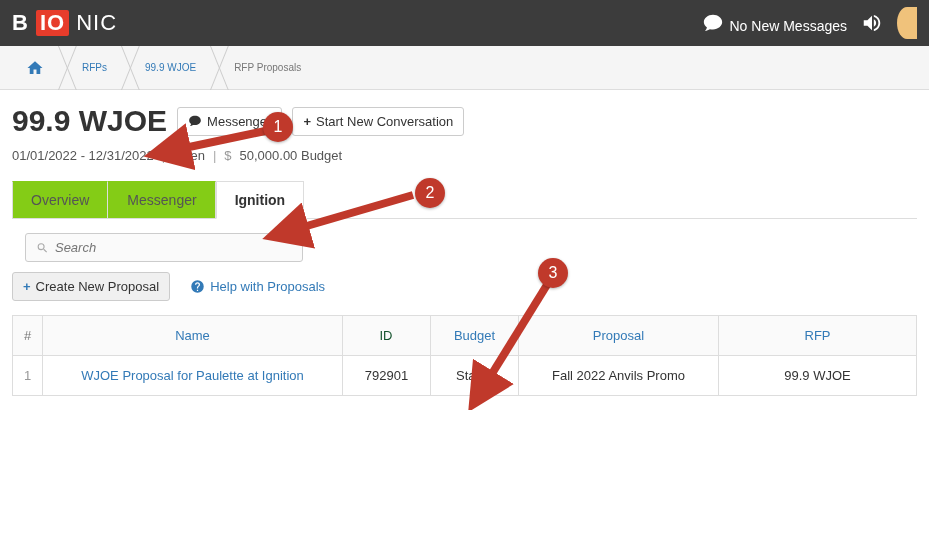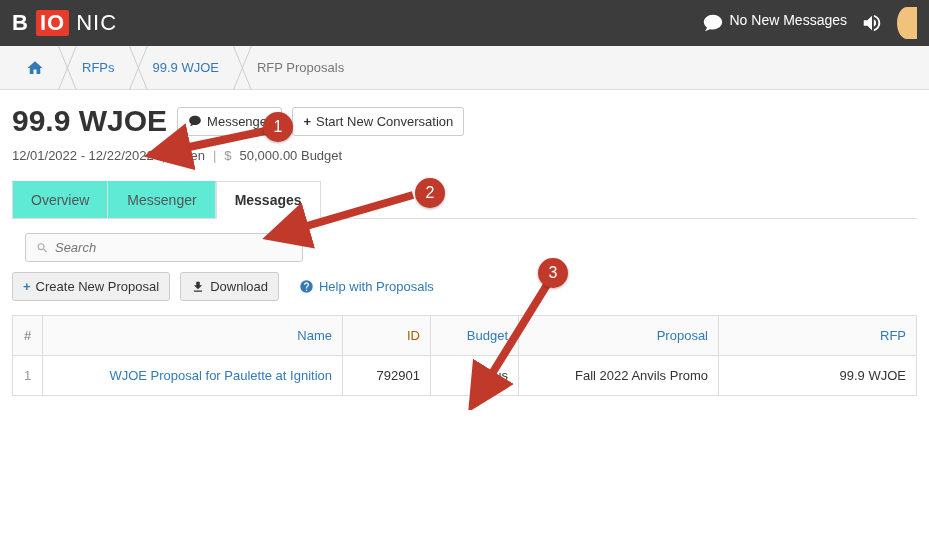--- a/index.html
+++ b/index.html
@@ -4,66 +4,66 @@
 <style>
   * { box-sizing: border-box; margin: 0; padding: 0; }
   body { font-family: "Helvetica Neue", Helvetica, Arial, sans-serif; font-size: 14px; color: #333; background: #fff; width: 929px; }
 
   
   .topbar { background: #3c3c3c; height: 46px; display: flex; align-items: center; padding: 0 12px; justify-content: space-between; }
   .logo { font-size: 22px; font-weight: 300; color: #fff; letter-spacing: 1px; display: flex; align-items: center;}
   .logo .b { font-weight: 700; }
   .logo .io { background: #e73c2b; color: #fff; padding: 0 4px; font-weight: 700; margin: 0 7px; border-radius: 2px;}
   .topbar-right { display: flex; align-items: center; gap: 14px; color: #fff; }
-  .msg-wrap { display: flex; align-items: flex-start; gap: 6px; font-size: 14px; cursor: pointer;}
+  .msg-wrap { display: flex; align-items: flex-end; gap: 6px; font-size: 14px; cursor: pointer;}
   .avatar { width: 20px; height: 32px; border-radius: 50% 0 0 50%; background: #f0c27b; overflow: hidden; position: relative;}
 
   
   .crumb-bar { background: #f5f5f5; border-bottom: 1px solid #ddd; padding: 0 12px; height: 44px; display: flex; align-items: center; }
-  .crumb-item { display: flex; align-items: center; color: #337ab7; font-size: 13px; padding: 0 14px; position: relative; cursor: pointer;}
+  .crumb-item { display: flex; align-items: center; color: #337ab7; font-size: 10px; padding: 0 14px; position: relative; cursor: pointer;}
   .crumb-item.current { color: #777; cursor: default;}
   .crumb-sep { color: #ccc; position: relative; width: 10px; height: 44px;}
   .crumb-sep::before { content:""; position:absolute; left:0; top:0; border-left:1px solid #ccc; height:100%; transform: skewX(22deg); transform-origin: top;}
   .crumb-sep::after { content:""; position:absolute; left:0; bottom:0; border-left:1px solid #ccc; height:100%; transform: skewX(-22deg); transform-origin: bottom;}
   .home-icon svg { width:18px; height:18px; fill:#337ab7;}
 
   
   .page { padding: 14px 12px; }
   .title-row { display: flex; align-items: center; gap: 10px; margin-bottom: 10px;}
   h1 { font-size: 30px; font-weight: 700; }
   .btn { background: #fff; border: 1px solid #ccc; border-radius: 3px; padding: 6px 10px; font-size: 13px; display: inline-flex; align-items: center; gap: 5px; cursor: pointer; color:#333;}
   .meta { color: #555; font-size: 13px; display: flex; align-items: center; gap: 8px; margin-bottom: 18px;}
   .meta .sep { color:#aaa;}
   .dollar { color:#999;}
 
   
   .tabs { display: flex; border-bottom: 1px solid #ddd; margin-bottom: 14px;}
-  .tab { padding: 10px 18px; font-size: 14px; color: #555; cursor: pointer; border: 1px solid transparent; border-bottom: none; background:#5eead4; margin-right:0; border-right:1px solid #ddd;}
+  .tab { padding: 10px 18px; font-size: 14px; color: #555; cursor: pointer; border: 1px solid transparent; border-bottom: none; background:#84cc16; margin-right:0; border-right:1px solid #ddd;}
   .tab.active { background: #fff; border-color: #ddd; border-bottom: 1px solid #fff; margin-bottom: -1px; font-weight: 600; color:#333;}
   .tabs .tab:first-child { border-left:1px solid #ddd;}
 
   
   .toolbar { display:flex; gap:10px; margin-bottom:10px;padding-left:13px;}
   .search-box { flex: 0 0 278px; display:flex; align-items:center; border:1px solid #ccc; border-radius:3px; padding: 6px 10px; color:#999; background:#fafafa;}
   .search-box input { border:none; outline:none; background:transparent; font-size:13px; width:100%; color:#555; font-style:italic;}
   .search-box svg { width:14px; height:14px; fill:#aaa; margin-right:6px;}
   .dropdown { border:1px solid #ccc; border-radius:3px; padding:6px 10px; display:flex; align-items:center; gap:6px; font-size:13px; cursor:pointer;}
   .caret { border-top:4px solid #777; border-left:4px solid transparent; border-right:4px solid transparent; margin-left:4px;}
 
   
   .toolbar2 { display:flex; gap:10px; align-items:center; margin-bottom:14px;}
   .btn.primary-light { background:#f0f0f0;}
   .help-link { color:#337ab7; display:flex; align-items:center; gap:5px; font-size:13px; cursor:pointer; margin-left:10px;}
   .help-link svg { width:15px; height:15px; fill:#337ab7;}
 
   
   table { width:100%; border-collapse: collapse; font-size:13px;}
-  th, td { border:1px solid #ddd; padding: 12px 10px; text-align:right; vertical-align:middle;}
+  th, td { border:1px solid #ddd; padding: 12px 10px; text-align:center; vertical-align:middle;}
   th { background:#fafafa; color:#337ab7; font-weight:400; cursor:pointer;}
-  th.nolink { color:#a16207; cursor:default;padding-left:9px;}
+  th.nolink { color:#14532d; cursor:default;padding-left:9px;}
   td.row-num { color:#999; text-align:center; width:30px;}
   th.row-num-h { color:#777; text-align:center; width:30px; cursor:default;}
   td a { color:#337ab7; text-decoration:none;}
   .count { font-weight:700; padding: 14px 0 0 34px;}
 
   
   .anno { position:absolute; pointer-events:none; }
   .badge-num { width:30px; height:30px; border-radius:50%; background:#c0392b; color:#fff; display:flex; align-items:center; justify-content:center; font-size:16px; font-weight:400; box-shadow:0 1px 3px rgba(0,0,0,.3);}
   .arrow-svg { position:absolute; overflow:visible;}
 
@@ -114,54 +114,48 @@
           <path d="M12 3C6.5 3 2 6.6 2 11c0 2.4 1.3 4.5 3.4 6-0.3 1.2-1 2.6-2.1 3.6 2-0.2 3.9-1 5.3-1.9 1.1.2 2.2.3 3.4.3 5.5 0 10-3.6 10-8S17.5 3 12 3z"></path>
         </svg>
       <span>Messenger</span>
     </button>
     <button class="btn">
       <span style="font-weight:700">+</span>
       <span>Start New Conversation</span>
     </button>
   </div>
   <div class="meta">
-    <span>12/01/2022 - 12/22/2022</span>
+    <span>01/01/2022 - 12/31/2022</span>
     <span class="sep">|</span>
     <span>Open</span>
     <span class="sep">|</span>
     <span class="dollar">$</span>
     <span>50,000.00 Budget</span>
   </div>
 
   <div class="tabs">
     <div class="tab">Overview</div>
     <div class="tab">Messenger</div>
-    <div class="tab active">Messages</div>
+    <div class="tab active">Ignition</div>
   </div>
 
   <div class="toolbar">
     <div class="search-box">
       <svg viewBox="0 0 24 24">
           <path d="M15.5 14h-.8l-.3-.3A6.5 6.5 0 0 0 16 9.5 6.5 6.5 0 1 0 9.5 16c1.6 0 3.1-.6 4.2-1.6l.3.3v.8l5 5 1.5-1.5-5-5zM9.5 14A4.5 4.5 0 1 1 14 9.5 4.5 4.5 0 0 1 9.5 14z"></path>
         </svg>
       <input placeholder="Search" style="">
     </div>
     <div style="width:28px"></div>
   </div>
 
   <div class="toolbar2">
     <button class="btn primary-light">
       <span style="color:#337ab7;font-weight:700">+</span>
       <span>Create New Proposal</span>
-    </button>
-    <button class="btn primary-light">
-      <svg class="icon-svg" viewBox="0 0 24 24">
-          <path d="M19 9h-4V3H9v6H5l7 7 7-7zM5 18v2h14v-2H5z"></path>
-        </svg>
-      <span>Download</span>
     </button>
     <a class="help-link">
       <svg viewBox="0 0 24 24">
           <path d="M12 2a10 10 0 1 0 10 10A10 10 0 0 0 12 2zm1 17h-2v-2h2zm2.1-7.8l-.9.9A3.4 3.4 0 0 0 13 15h-2v-.5a4 4 0 0 1 1.2-2.8l1.2-1.3a1.9 1.9 0 0 0 .6-1.4 2 2 0 0 0-4 0H8a4 4 0 0 1 8 0 3.2 3.2 0 0 1-.9 2.2z"></path>
         </svg>
       <span>Help with Proposals</span>
     </a>
   </div>
 
   <table>

